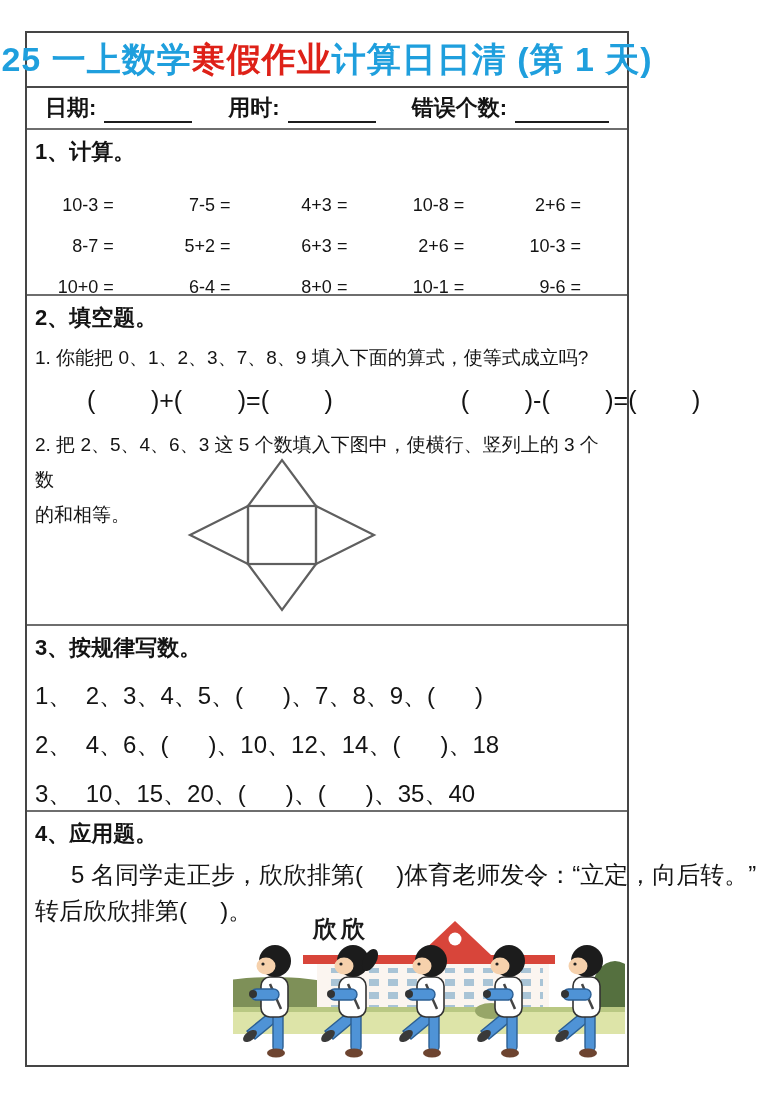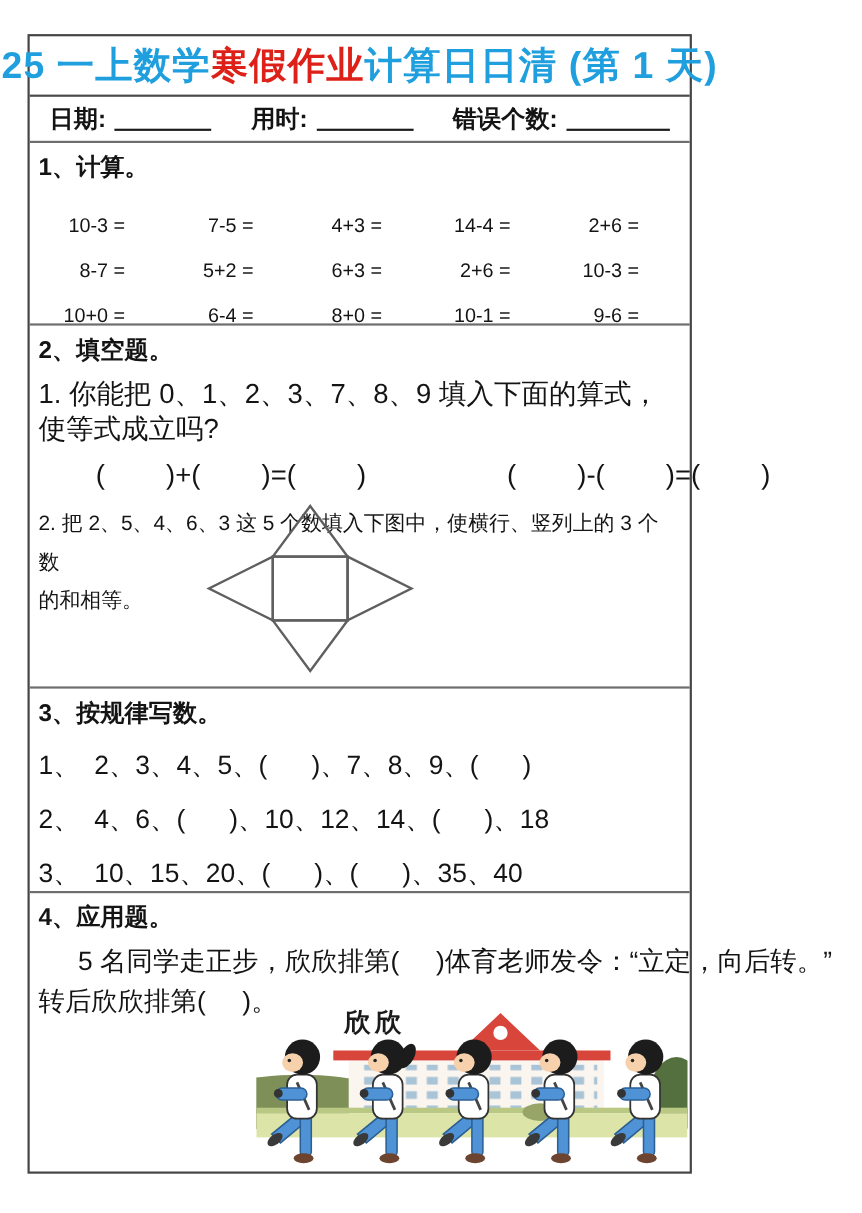--- a/index.html
+++ b/index.html
@@ -39,21 +39,21 @@
   .meta-row {
     flex: 0 0 40px;
     border-bottom: 2px solid #6e6e6e;
     display: flex;
     align-items: center;
     justify-content: center;
     gap: 36px;
     font-size: 22px;
     font-weight: bold;
   }
-  .meta-group { display: flex; gap: 8px; }
+  .meta-group { display: flex; align-items: flex-end; gap: 8px; }
   .blank-line {
     display: inline-block;
     width: 88px; height: 24px;
     border-bottom: 2.5px solid #1c1c1c;
   }
   
   .section {
     box-sizing: border-box;
     padding: 5px 8px 0 8px;
     border-bottom: 2px solid #6e6e6e;
@@ -75,21 +75,21 @@
   }
   .calc-cell {
     font-size: 18px;
     text-align: right;
     padding-right: 38px;
     white-space: nowrap;
     margin-top: 28px;
   }
   
   .sec-fill { flex: 0 0 330px; }
-  .q-text { font-size: 25px; margin-top: 9px; line-height: 32px; }
+  .q-text { font-size: 19px; margin-top: 9px; line-height: 32px; }
   .eq-row {
     display: flex;
     margin-top: 12px;
     padding-left: 52px;
     gap: 128px;
     font-size: 25px;
     white-space: pre;
   }
   .q2-line { font-size: 19px; line-height: 35px; }
   .q2-wrap { margin-top: 12px; }
@@ -134,21 +134,21 @@
       <span class="blank-line" style="width:94px"></span>
     </div>
   </div>
 
   <div class="section sec-calc">
     <div class="sec-heading">1、计算。</div>
     <div class="calc-grid">
       <span class="calc-cell">10-3 =</span>
       <span class="calc-cell">7-5 =</span>
       <span class="calc-cell">4+3 =</span>
-      <span class="calc-cell">14-4 =</span>
+      <span class="calc-cell">10-8 =</span>
       <span class="calc-cell">2+6 =</span>
       <span class="calc-cell">8-7 =</span>
       <span class="calc-cell">5+2 =</span>
       <span class="calc-cell">6+3 =</span>
       <span class="calc-cell">2+6 =</span>
       <span class="calc-cell">10-3 =</span>
       <span class="calc-cell">10+0 =</span>
       <span class="calc-cell">6-4 =</span>
       <span class="calc-cell">8+0 =</span>
       <span class="calc-cell">10-1 =</span>

